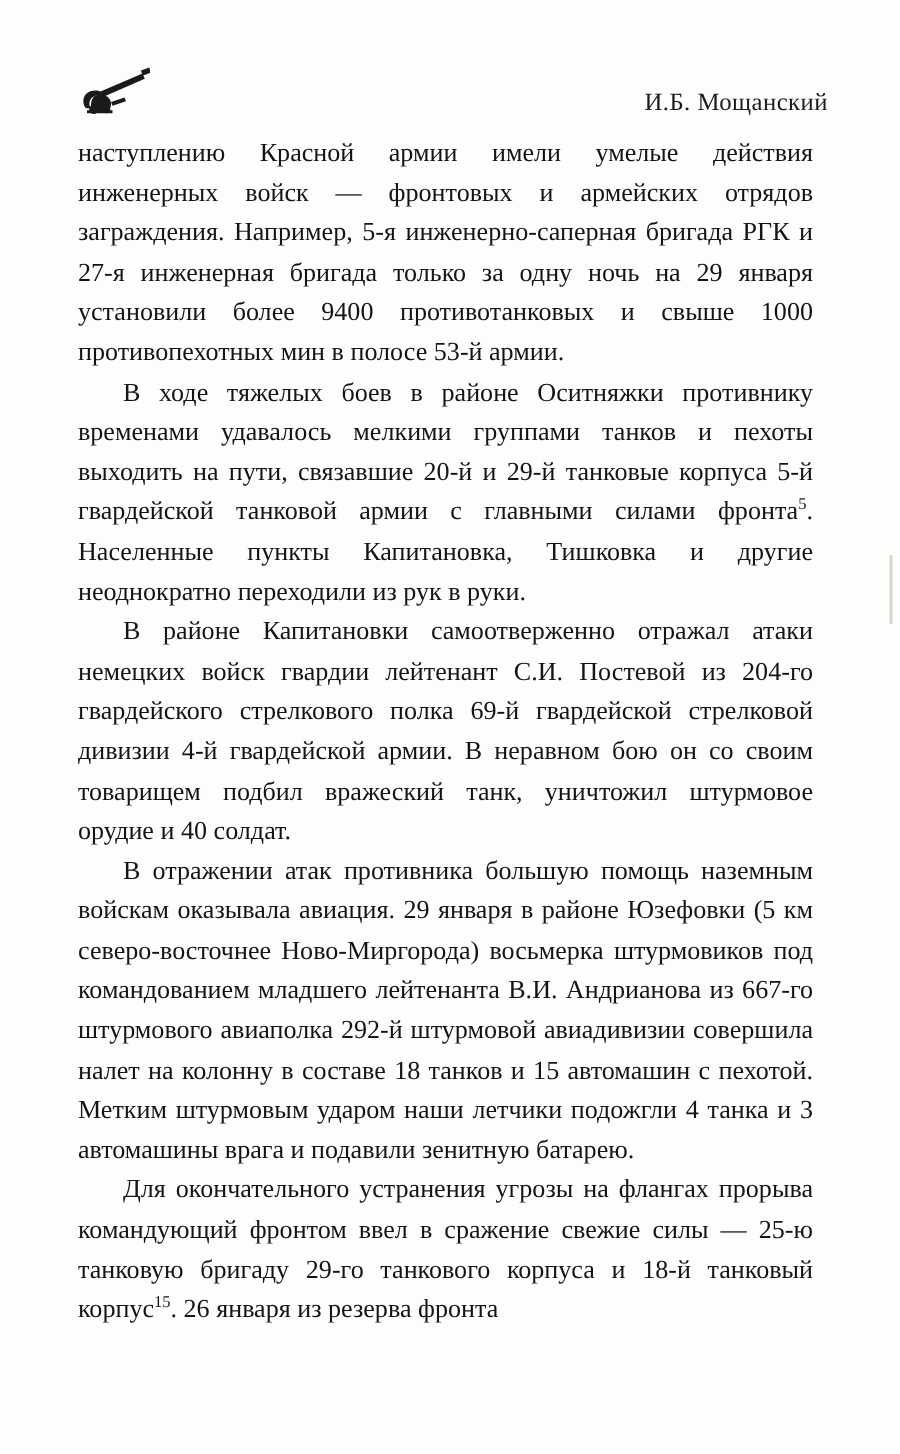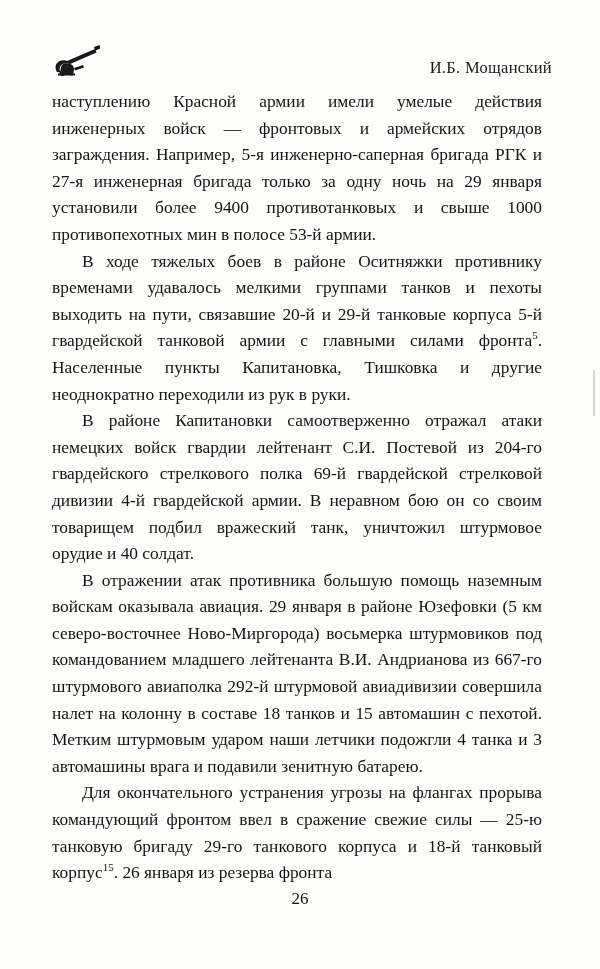--- a/index.html
+++ b/index.html
@@ -111,14 +111,13 @@
   <div class="content">
     <p class="para">наступлению Красной армии имели умелые действия инженерных войск — фронтовых и армейских отрядов заграждения. Например, 5-я инженерно-саперная бригада РГК и 27-я инженерная бригада только за одну ночь на 29 января установили более 9400 противотанковых и свыше 1000 противопехотных мин в полосе 53-й армии.</p>
     <p class="para indent">В ходе тяжелых боев в районе Оситняжки противнику временами удавалось мелкими группами танков и пехоты выходить на пути, связавшие 20-й и 29-й танковые корпуса 5-й гвардейской танковой армии с главными силами фронта<sup>5</sup>. Населенные пункты Капитановка, Тишковка и другие неоднократно переходили из рук в руки.</p>
     <p class="para indent">В районе Капитановки самоотверженно отражал атаки немецких войск гвардии лейтенант С.И. Постевой из 204-го гвардейского стрелкового полка 69-й гвардейской стрелковой дивизии 4-й гвардейской армии. В неравном бою он со своим товарищем подбил вражеский танк, уничтожил штурмовое орудие и 40 солдат.</p>
     <p class="para indent">В отражении атак противника большую помощь наземным войскам оказывала авиация. 29 января в районе Юзефовки (5 км северо-восточнее Ново-Миргорода) восьмерка штурмовиков под командованием младшего лейтенанта В.И. Андрианова из 667-го штурмового авиаполка 292-й штурмовой авиадивизии совершила налет на колонну в составе 18 танков и 15 автомашин с пехотой. Метким штурмовым ударом наши летчики подожгли 4 танка и 3 автомашины врага и подавили зенитную батарею.</p>
     <p class="para indent">Для окончательного устранения угрозы на флангах прорыва командующий фронтом ввел в сражение свежие силы — 25-ю танковую бригаду 29-го танкового корпуса и 18-й танковый корпус<sup>15</sup>. 26 января из резерва фронта</p>
   </div>
 
   <div class="edge-mark"></div>
 
-  <div class="folio">26</div>
 </div>
 
 </body></html>

